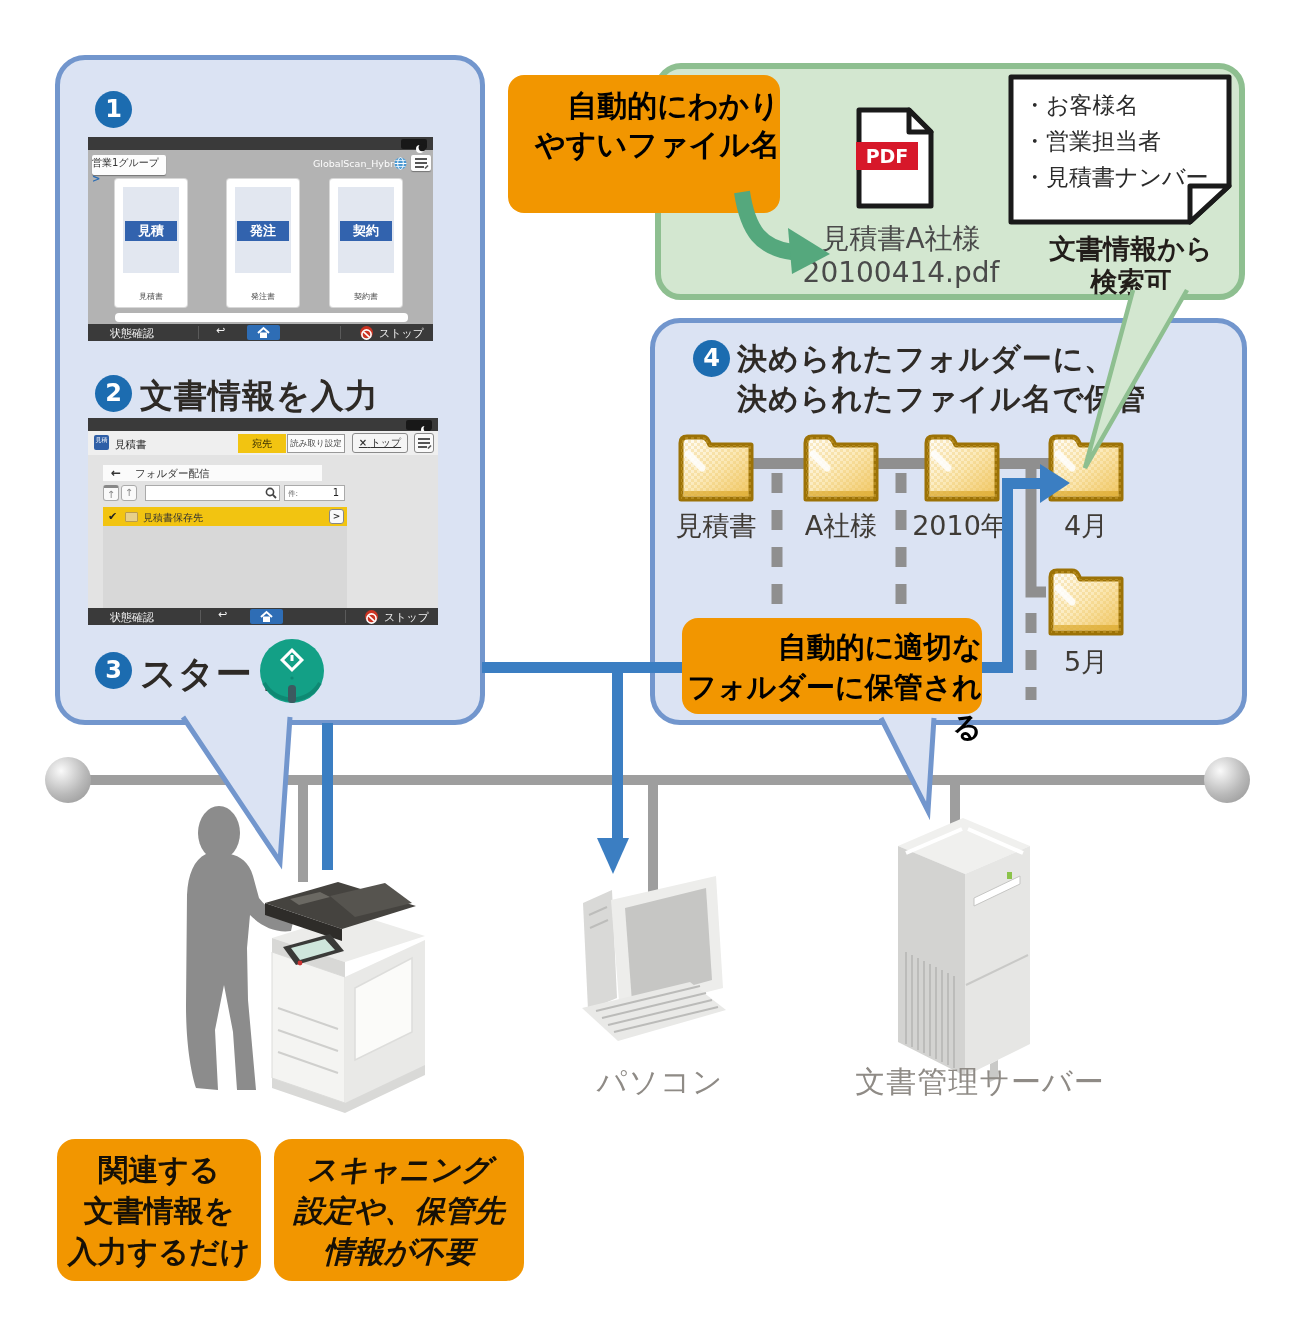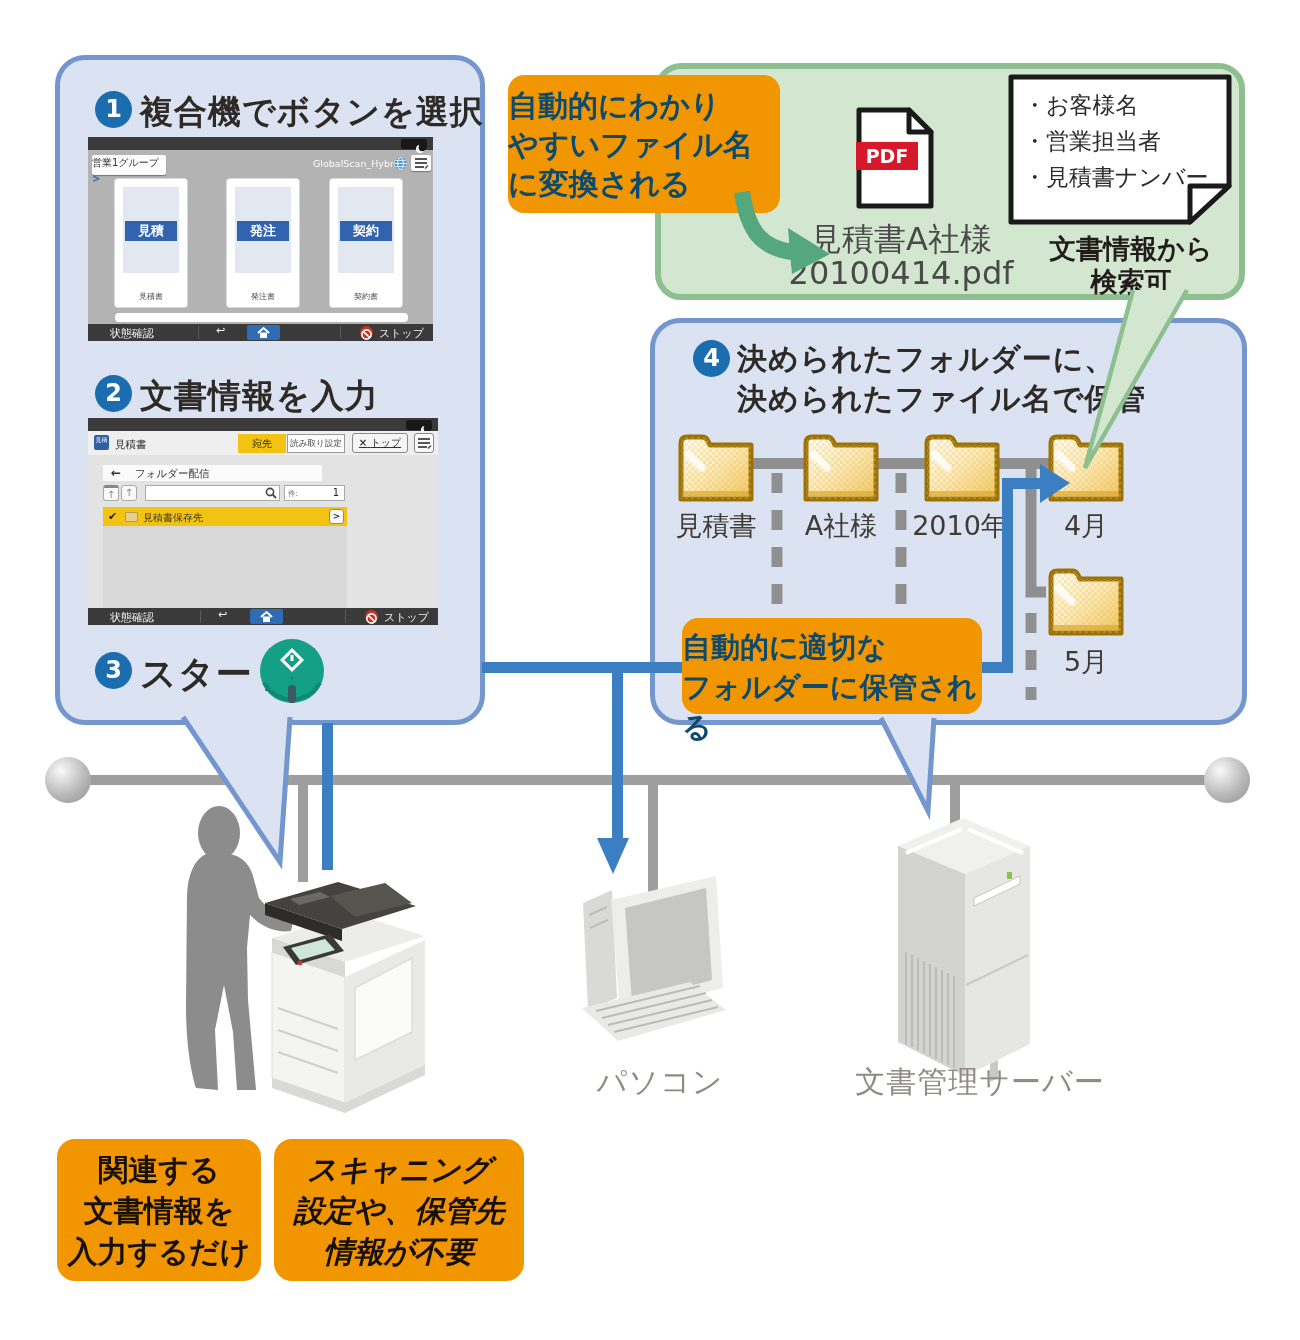--- a/index.html
+++ b/index.html
@@ -5,22 +5,22 @@
   * { margin:0; padding:0; box-sizing:border-box; }
   html,body { background:#ffffff; }
   body { font-family:"DejaVu Sans","Liberation Sans",sans-serif; }
   #stage { position:relative; width:1300px; height:1340px; background:#ffffff; overflow:hidden; }
   .abs { position:absolute; }
   svg.lay { position:absolute; left:0; top:0; width:1300px; height:1340px; pointer-events:none; }
 
   
   .bluebox { position:absolute; background:#dbe3f3; border:5px solid #7296cd; border-radius:30px; }
   .greenbox { position:absolute; background:#d3e7d0; border:6px solid #8ebf90; border-radius:26px; }
-  .orangebox { position:absolute; background:#f29600; border-radius:16px; color:#0c4a6e;
-               font-weight:700; text-align:left; }
+  .orangebox { position:absolute; background:#f29600; border-radius:16px; color:#000000;
+               font-weight:700; text-align:right; }
 
   .stepnum { position:absolute; width:37px; height:37px; border-radius:50%; background:#1c6cb0;
              color:#fff; font-weight:700; font-size:24px; line-height:37px; text-align:center; }
   .stephead { position:absolute; font-weight:700; font-size:33px; color:#2e2a26; letter-spacing:1px; white-space:nowrap; }
 
   
   .shot { position:absolute; background:#b3b3b3; }
   .topbar { position:absolute; left:0; top:0; right:0; height:13px; background:#3a3a3a; }
   .mooncap { position:absolute; right:6px; top:2px; width:26px; height:10px; background:#181818; border-radius:2px; }
   .navbar { position:absolute; left:0; bottom:0; right:0; height:17px; background:#3a3a3a; color:#eee; }
@@ -46,21 +46,21 @@
   .folderlabel { position:absolute; font-size:27px; color:#3f3b36; text-align:center; width:120px; }
   .devlabel { position:absolute; font-size:30px; color:#8f8b86; text-align:center; letter-spacing:1px; white-space:nowrap; }
   .sphere { position:absolute; width:46px; height:46px; border-radius:50%;
             background:radial-gradient(circle at 35% 30%, #fafafa, #b9b9b9 55%, #8f8f8f); }
 
   .benefit { position:absolute; background:#f29600; border-radius:18px; color:#161006; font-weight:700;
              font-size:30px; text-align:center; line-height:41px; padding-top:10px; }
 
   .notetext { position:absolute; font-size:23px; color:#2b2b2b; line-height:36px; white-space:nowrap; }
   .caption { position:absolute; font-weight:700; font-size:27px; color:#221d1a; text-align:center; line-height:33px; }
-  .fname { position:absolute; font-size:32px; color:#4a4a4a; text-align:center; line-height:34px; }
+  .fname { position:absolute; font-size:28px; color:#4a4a4a; text-align:center; line-height:34px; }
 </style>
 </head>
 <body>
 
 <div id="stage">
 
   <svg width="0" height="0" style="position:absolute">
     <defs>
       <linearGradient id="fgrad" x1="0" y1="0" x2="1" y2="1">
         <stop offset="0" stop-color="#ffffff"></stop>
@@ -225,21 +225,20 @@
     </div>
     <div class="caption" style="left:370px; top:163px; width:200px;">
       <div>文書情報から</div>
       <div>検索可</div>
     </div>
   </div>
 
   <div class="bluebox" style="left:55px; top:55px; width:430px; height:670px;">
 
     <span class="stepnum" style="left:35px; top:31px;">1</span>
-    <span class="stephead" style="left:80px; top:30px;">複合機でボタンを選択</span>
 
     <div class="shot" style="left:28px; top:77px; width:345px; height:204px;">
       <div class="topbar">
         <span class="mooncap">
           <svg width="26" height="10">
               <use href="#moon-icon" x="14" y="0"></use>
             </svg>
         </span>
       </div>
       <div class="wbtn" style="left:4px; top:18px; width:74px; height:20px; font-size:10px; color:#333; line-height:16px; text-align:left;">
@@ -435,20 +434,19 @@
   </svg>
 
   <div class="orangebox" style="left:682px; top:618px; width:300px; height:96px; font-size:29px; line-height:40px; padding-top:9px;">
     <div>自動的に適切な</div>
     <div>フォルダーに保管される</div>
   </div>
 
   <div class="orangebox" style="left:508px; top:75px; width:272px; height:138px; font-size:30px; line-height:39px; padding-top:11px;">
     <div>自動的にわかり</div>
     <div>やすいファイル名</div>
-    <div>に変換される</div>
   </div>
   <svg class="lay">
     <path d="M742 192 C748 232 762 248 792 252" fill="none" stroke="#55a87d" stroke-width="16"></path>
     <polygon points="788,228 792,274 830,254" fill="#55a87d"></polygon>
   </svg>
 
 </div>
 
 </body></html>

